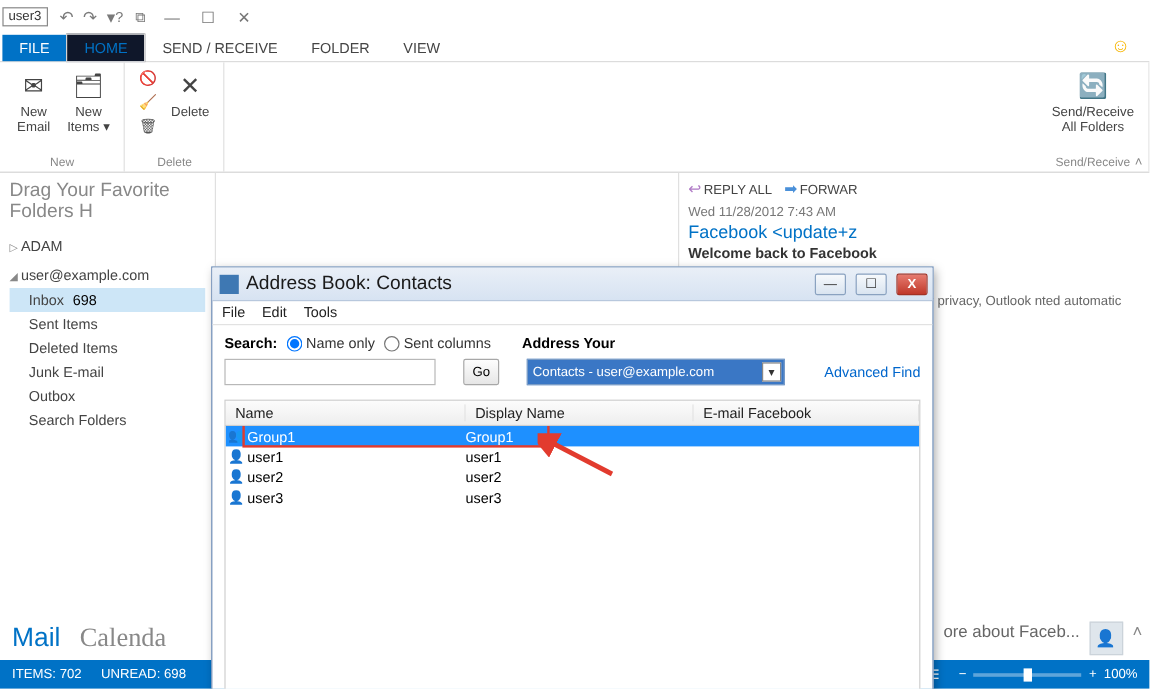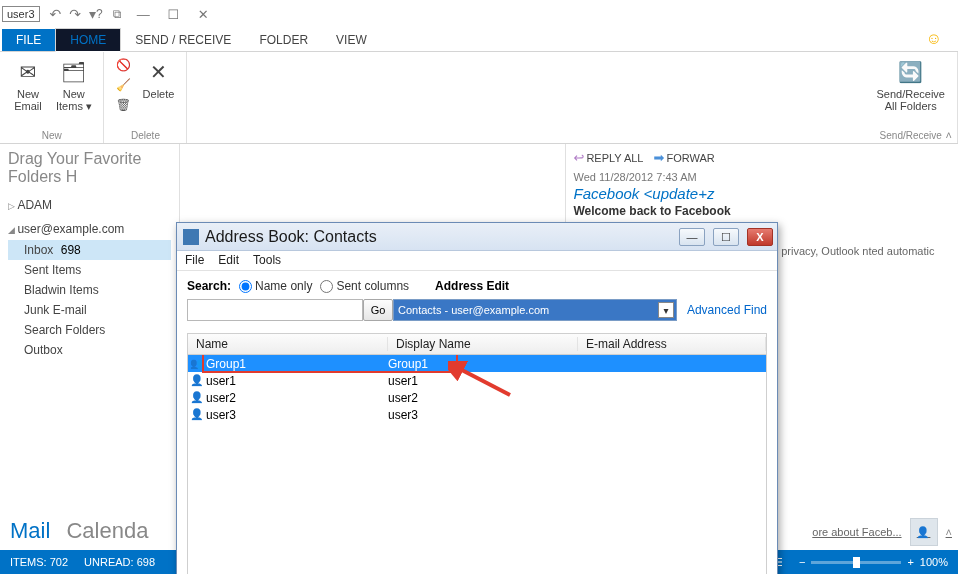--- a/index.html
+++ b/index.html
@@ -45,25 +45,25 @@
 .nav .folder { padding: 3px 4px 3px 16px; cursor: pointer; color: #444; }
 .nav .folder.sel { background: #cde6f7; }
 .nav .count { color: #000000; margin-left: 4px; }
 .nav-bottom { position: absolute; bottom: 6px; left: 10px; font-size: 22px; color: #0072c6; }
 .nav-bottom .dim { color: #888; }
 
 .reading { flex: 1; border-left: 1px solid #e0e0e0; padding: 6px 0 6px 8px; font-size: 12px; color: #333; min-width: 0; overflow: hidden; }
 .reading .actions { display: flex; gap: 10px; font-size: 11px; color: #444; align-items: center; margin-bottom: 6px; }
 .reading .actions .ico { color: #b07cc6; font-size: 13px; margin-right: 2px; }
 .reading .date { color: #777; font-size: 11px; }
-.reading .from { color: #0072c6; font-size: 15px; margin: 2px 0; white-space: nowrap; font-style: italic; }
+.reading .from { color: #0072c6; font-size: 15px; margin: 2px 0; white-space: nowrap; }
 .reading .subj { font-weight: 600; margin: 2px 0 8px 0; }
 .reading .to { color: #666; font-size: 11px; }
 .reading .warn { color: #666; font-size: 11px; margin: 6px 0 10px 0; line-height: 1.3; }
-.reading .footer-card { position: absolute; bottom: 4px; right: 6px; left: auto; display: flex; align-items: center; gap: 8px; font-size: 11px; color: #666; text-decoration: underline; }
+.reading .footer-card { position: absolute; bottom: 4px; right: 6px; left: auto; display: flex; align-items: flex-start; gap: 8px; font-size: 14px; color: #666; }
 .reading .avatar { width: 28px; height: 28px; background: #dfe6ec; border: 1px solid #cbd3da; display: flex; align-items: center; justify-content: center; color: #9aa6b2; }
 
 
 .statusbar { height: 24px; background: #0072c6; color: #fff; display: flex; align-items: center; font-size: 11px; padding: 0 10px; gap: 16px; }
 .statusbar .spacer { flex: 1; }
 .statusbar .zoom { display: flex; align-items: center; gap: 6px; }
 .statusbar .track { width: 90px; height: 3px; background: #5ea5da; position: relative; }
 .statusbar .thumb { position: absolute; left: 42px; top: -4px; width: 7px; height: 11px; background: #fff; }
 
 
@@ -72,21 +72,21 @@
 .dlg-titlebar .ico { width: 16px; height: 16px; background: #3e78b3; display: inline-block; }
 .dlg-titlebar .ttl { color: #1a1a1a; font-size: 16px; flex: 1; }
 .dlg-titlebar .wbtn { width: 26px; height: 18px; border: 1px solid #8aa2c0; background: linear-gradient(#f6f9fc,#d9e4f0); text-align: center; font-size: 11px; line-height: 16px; color: #333; margin-left: 2px; border-radius: 2px; }
 .dlg-titlebar .wbtn.close { background: linear-gradient(#e67a6f,#c0392b); color: #fff; border-color: #a33225; font-weight: bold; }
 .dlg-menu { height: 20px; display: flex; gap: 14px; padding: 2px 8px; color: #222; border-bottom: 1px solid #e2e2e2; }
 .dlg-body { padding: 8px 10px; flex: 1; display: flex; flex-direction: column; }
 .search-row { display: flex; align-items: center; gap: 8px; }
 .search-row .lbl { font-weight: 600; }
 .search-row label { display: flex; align-items: center; gap: 3px; font-size: 12px; color: #333; }
 .search-row .ablbl { font-weight: 600; margin-left: 18px; }
-.input-row { display: flex; align-items: center; gap: 0; margin-top: 6px; }
+.input-row { display: flex; align-items: center; gap: 23px; margin-top: 6px; }
 .input-row input.search { flex: 0 0 176px; height: 22px; border: 1px solid #b8b8b8; padding: 0 4px; font-size: 12px; }
 .input-row button.go { height: 22px; width: 30px; border: 1px solid #a7a7a7; background: linear-gradient(#fdfdfd,#e6e6e6); font-size: 11px; border-radius: 2px; }
 .input-row .combo { flex: 1; height: 22px; border: 1px solid #7a9cc6; background: #3a77c5; color: #fff; display: flex; align-items: center; padding: 0 4px; font-size: 11px; position: relative; }
 .input-row .combo .arrow { position: absolute; right: 2px; top: 2px; width: 16px; height: 16px; background: #fff; color: #333; text-align: center; font-size: 10px; line-height: 16px; border: 1px solid #888; }
 .input-row .adv { color: #0066cc; margin-left: 10px; white-space: nowrap; }
 .grid-head { display: flex; border: 1px solid #cfcfcf; background: linear-gradient(#fcfcfc,#eee); height: 22px; align-items: center; margin-top: 12px; }
 .grid-head .col { padding: 0 8px; font-size: 12px; color: #222; border-right: 1px solid #e3e3e3; }
 .col.c-name { width: 200px; }
 .col.c-disp { width: 190px; }
 .col.c-mail { flex: 1; }
@@ -180,24 +180,24 @@
 
   <div class="nav">
     <div class="hint">Drag Your Favorite Folders H</div>
     <div class="hdr">ADAM</div>
     <div class="hdr open">user@example.com</div>
     <div class="folder sel">
       <span>Inbox</span>
       <span class="count">698</span>
     </div>
     <div class="folder">Sent Items</div>
-    <div class="folder">Bladwin Items</div>
+    <div class="folder">Deleted Items</div>
     <div class="folder">Junk E-mail</div>
+    <div class="folder">Outbox</div>
     <div class="folder">Search Folders</div>
-    <div class="folder">Outbox</div>
   </div>
 
   <div style="flex:1;"></div>
 
   <div class="reading" style="width:168px;position:relative;">
     <div class="actions">
       <span><span class="ico">↩</span><span>REPLY ALL</span></span>
       <span><span class="ico" style="color:#4a90d9;">➡</span><span>FORWAR</span></span>
     </div>
     <div class="date">Wed 11/28/2012 7:43 AM</div>
@@ -207,21 +207,21 @@
     <div class="warn">here to download pictures. To protect your privacy, Outlook nted automatic download of pictures in this message.</div>
     <div class="footer-card">
       <span>ore about Faceb...</span>
       <div class="avatar">👤</div>
       <span style="color:#888;">˄</span>
     </div>
   </div>
 
   <div class="nav-bottom">
     <span>Mail</span>
-    <span class="dim" style="margin-left:10px;">Calenda</span>
+    <span class="dim" style="margin-left:10px;font-family:Liberation Serif, serif;">Calenda</span>
   </div>
 
   <div class="dialog">
     <div class="dlg-titlebar">
       <span class="ico"></span>
       <span class="ttl">Address Book: Contacts</span>
       <span class="wbtn">—</span>
       <span class="wbtn">☐</span>
       <span class="wbtn close">X</span>
     </div>
@@ -234,36 +234,36 @@
       <div class="search-row">
         <span class="lbl">Search:</span>
         <label>
             <input type="radio" checked="" style="">
             <span>Name only</span>
           </label>
         <label>
             <input type="radio" style="">
             <span>Sent columns</span>
           </label>
-        <span class="ablbl">Address Edit</span>
+        <span class="ablbl">Address Your</span>
       </div>
       <div class="input-row">
         <input class="search" style="">
         <button class="go">Go</button>
         <div class="combo">
           <span>Contacts - user@example.com</span>
           <span class="arrow">▾</span>
         </div>
         <span class="adv">Advanced Find</span>
       </div>
 
       <div class="grid-head">
         <div class="col c-name">Name</div>
         <div class="col c-disp">Display Name</div>
-        <div class="col c-mail">E-mail Address</div>
+        <div class="col c-mail">E-mail Facebook</div>
       </div>
       <div class="grid-body" style="position:relative;">
         <div class="g-row sel">
           <span class="ico">👥</span>
           <span class="c-name">Group1</span>
           <span class="c-disp">Group1</span>
         </div>
         <div class="g-row">
           <span class="ico">👤</span>
           <span class="c-name">user1</span>

